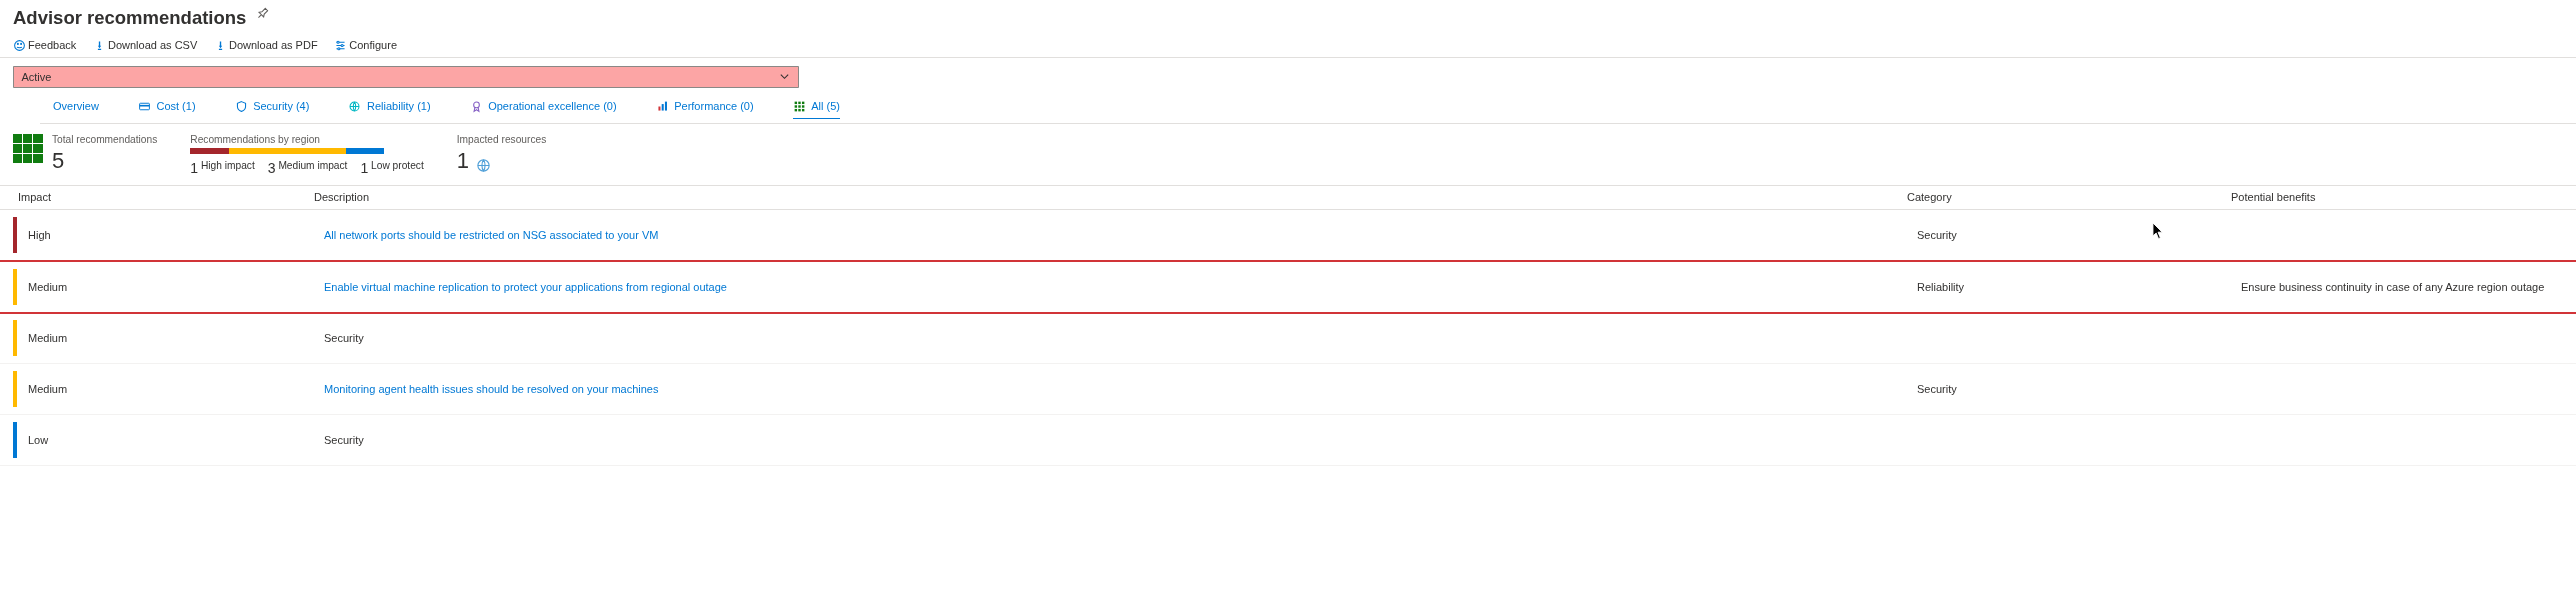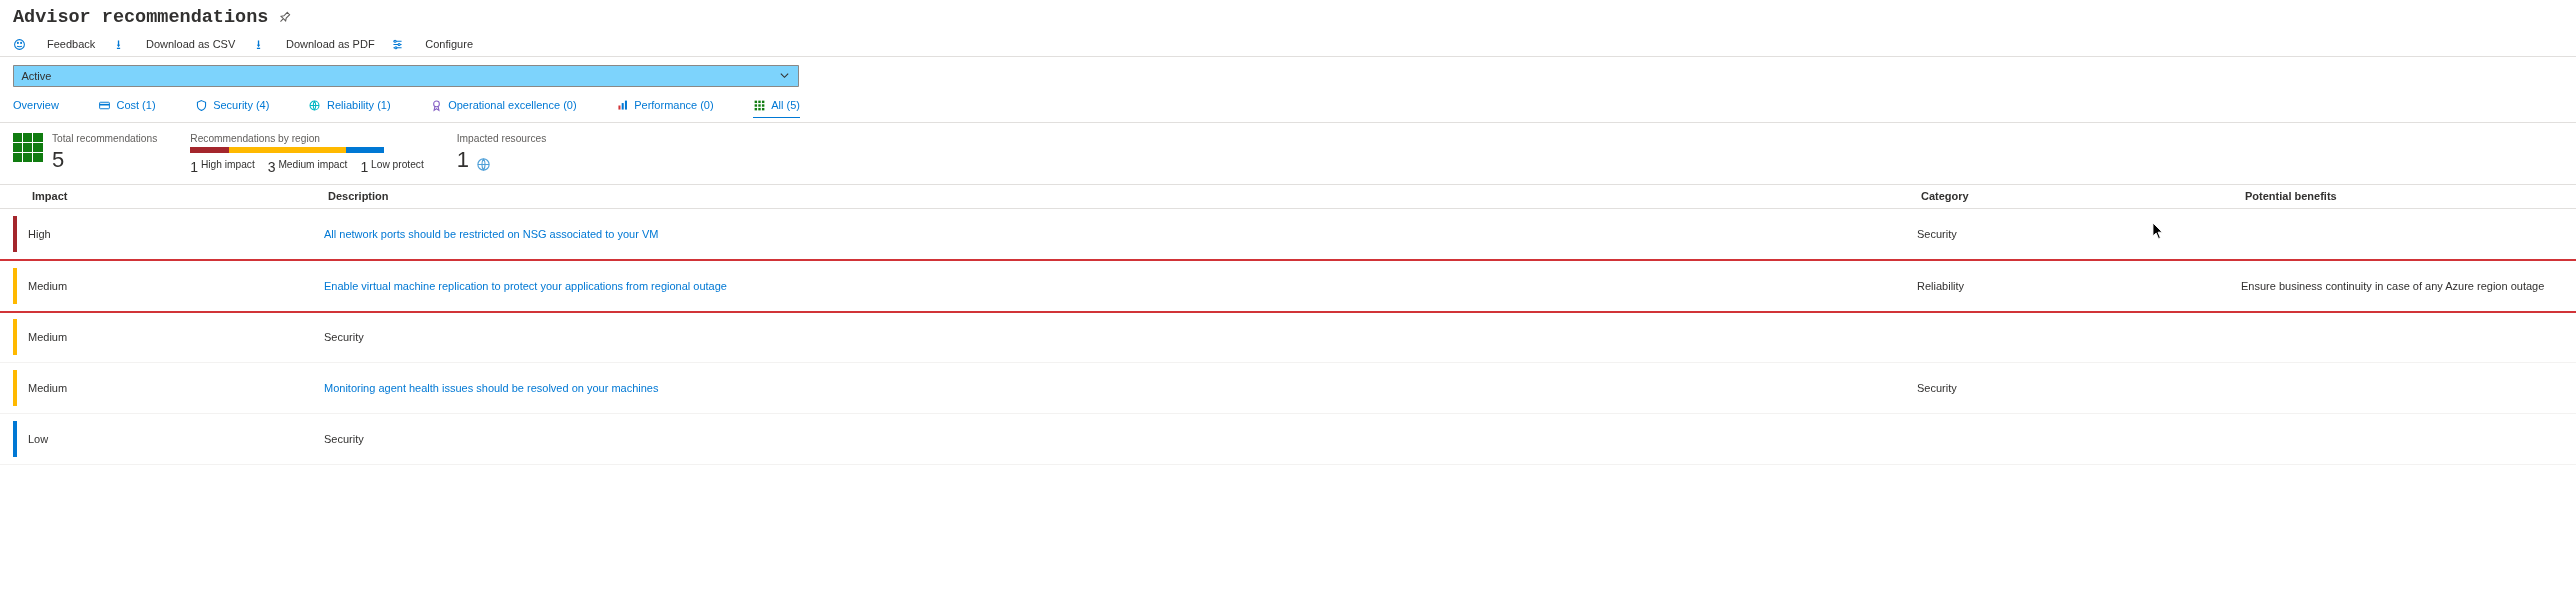--- a/index.html
+++ b/index.html
@@ -8,23 +8,21 @@
     font-family: "Segoe UI", Arial, sans-serif;
     font-size: 12px;
     color: #323130;
     background: #ffffff;
     width: 2576px;
   }
 
   
   .page-title-row {
     display: flex;
-    align-items: center;
     padding: 7.4px 13px 3.7px 13px;
-    font-family: Liberation Mono, monospace;
   }
   .page-title {
     font-size: 18.5px;
     font-weight: 600;
     margin: 0;
   }
   .pin-icon {
     margin-left: 9.3px;
     width: 13px;
     height: 13px;
@@ -38,21 +36,21 @@
     align-items: center;
     gap: 16.7px;
     padding: 5.6px 13px;
     border-bottom: 0.9px solid #e1dfdd;
     font-size: 11px;
     color: #323130;
   }
   .toolbar-item {
     display: flex;
     align-items: center;
-    gap: 21px;
+    gap: 2px;
     cursor: pointer;
   }
   .toolbar-item svg, .toolbar-item .glyph {
     width: 13px;
     height: 13px;
     color: #0078d4;
   }
   .glyph { font-size: 13px; line-height: 13px; display:inline-block; text-align:center;}
 
   
@@ -63,35 +61,36 @@
     width: 769px;
     border: 0.9px solid #8a8886;
     border-radius: 0.9px;
     height: 20.4px;
     display: flex;
     align-items: center;
     justify-content: space-between;
     padding: 0 7.4px;
     font-size: 11px;
     cursor: pointer;
-    background:#7dd3fc;
+    background:#fca5a5;
   }
   .chevron-down {
     width: 11px; height: 11px;
   }
 
   
   .tabs {
     display: flex;
     align-items: center;
     gap: 39px;
     padding: 3.7px 13px 0 13px;
     border-bottom: 0.9px solid #e1dfdd;
     font-size: 11px;
     height: 28px;
+    margin-left: 40px;
   }
   .tab {
     display: flex;
     align-items: center;
     gap: 5.6px;
     color: #0078d4;
     cursor: pointer;
     padding-bottom: 5.6px;
     border-bottom: 1.9px solid transparent;
   }
@@ -133,21 +132,21 @@
   .globe-icon { width:15px; height:15px; color:#50a0d8; display:inline-block; vertical-align:middle; margin-left:3.7px;}
   .thead-row {
     display: grid;
     grid-template-columns: 296px 1593px 324px 1fr;
     border-top: 0.9px solid #e1dfdd;
     border-bottom: 0.9px solid #e1dfdd;
     font-size: 11px;
     color: #323130;
     padding: 5.6px 0;
   }
-  .thead-row > div { padding-left: 32px; font-weight:700;}
+  .thead-row > div { padding-left: 18px; font-weight:400;}
   .row {
     display: grid;
     grid-template-columns: 296px 1593px 324px 1fr;
     align-items: center;
     border-bottom: 0.9px solid #f3f2f1;
     min-height: 50px;
     font-size: 11px;
     position: relative;
   }
   .row > div { padding-left: 28px; }

